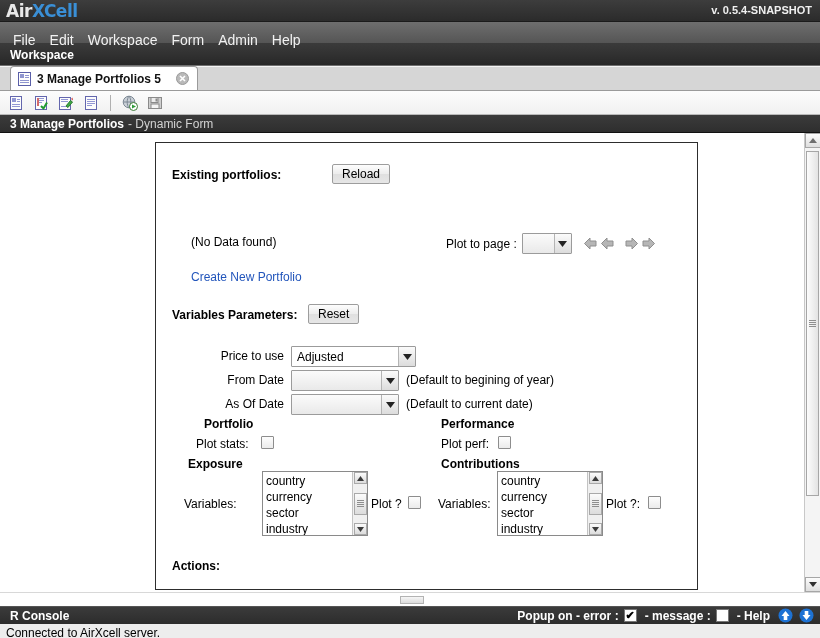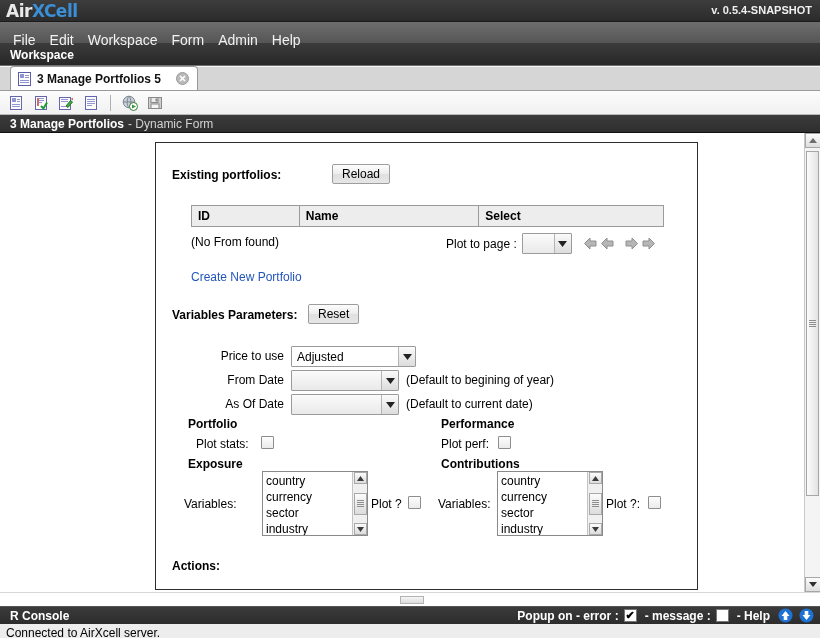--- a/index.html
+++ b/index.html
@@ -409,31 +409,22 @@
 </div>
 
 <div id="mainarea">
 
   <div id="formpanel">
     <div class="inner">
 
       <div style="position:absolute;left:16px;top:25px;" class="sec-head">Existing portfolios:</div>
       <button class="btn" style="position:absolute;left:176px;top:21px;">Reload</button>
 
-      <table id="ptable">
-        <thead>
-          <tr>
-            <th style="width:108px">ID</th>
-            <th style="width:180px">Name</th>
-            <th style="width:185px">Select</th>
-          </tr>
-        </thead>
-      </table>
-
-      <div class="nodata" style="top:92px;">(No From found)</div>
+
+      <div class="nodata" style="top:92px;">(No Data found)</div>
 
       <div class="jumpwrap" style="top:90px;left:290px;">
         <span>Plot to page :</span>
         <span class="combo" style="width:50px">
           <span class="cval" style="flex:1"></span>
           <span class="carrow">
             <svg width="9" height="6" viewBox="0 0 9 6">
                 <path d="M0 0 L9 0 L4.5 6 Z" fill="#222"></path>
               </svg>
           </span>
@@ -493,21 +484,21 @@
       <span class="combo" style="position:absolute;left:135px;top:251px;width:108px;">
         <span class="cval" style="flex:1"></span>
         <span class="carrow">
           <svg width="9" height="6" viewBox="0 0 9 6">
               <path d="M0 0 L9 0 L4.5 6 Z" fill="#222"></path>
             </svg>
         </span>
       </span>
       <div style="position:absolute;left:250px;top:254px;" class="lbl">(Default to current date)</div>
 
-      <div style="position:absolute;left:32px;top:274px;" class="sec-head">Portfolio</div>
+      <div style="position:absolute;left:48px;top:274px;" class="sec-head">Portfolio</div>
       <div style="position:absolute;left:285px;top:274px;" class="sec-head">Performance</div>
 
       <div style="position:absolute;left:40px;top:294px;" class="lbl">Plot stats:</div>
       <span class="chk" style="position:absolute;left:105px;top:293px;"></span>
 
       <div style="position:absolute;left:285px;top:294px;" class="lbl">Plot perf:</div>
       <span class="chk" style="position:absolute;left:342px;top:293px;"></span>
 
       <div style="position:absolute;left:32px;top:314px;" class="sec-head">Exposure</div>
       <div style="position:absolute;left:285px;top:314px;" class="sec-head">Contributions</div>

